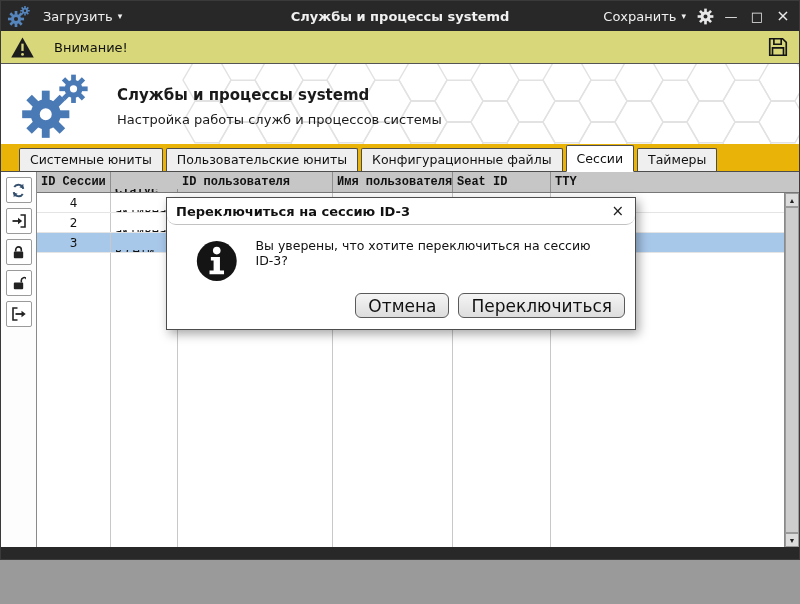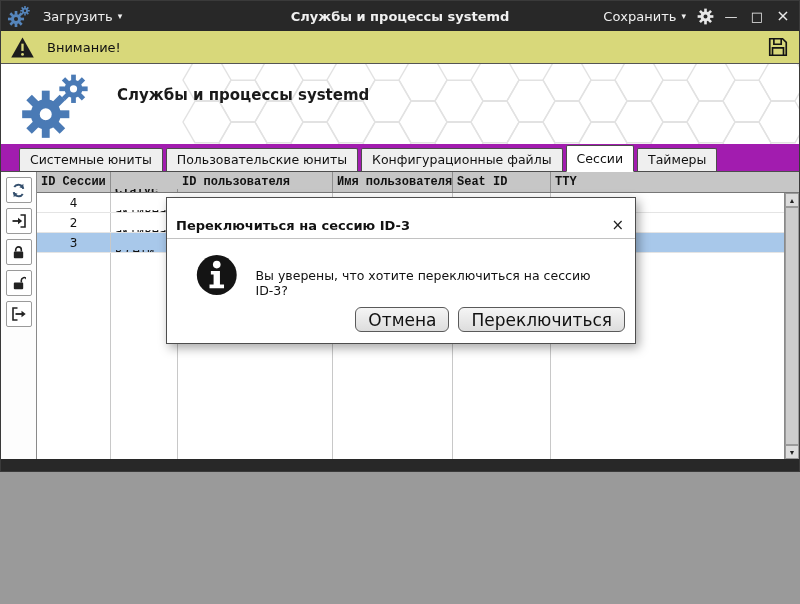--- a/index.html
+++ b/index.html
@@ -1,36 +1,36 @@
 <!DOCTYPE html>
 <html style="--titlebar-bg: #282828; --warning-bg: #d8d87a; --accent-blue: #4a7ab5; --selected-row: #a8c8ea; --table-header-bg: #c6c6c6;"><head>
 <meta charset="utf-8">
 <style>
   html,body{margin:0;padding:0;}
   body{width:800px;height:604px;font-family:"DejaVu Sans","Liberation Sans",sans-serif;background:#9a9a9a;}
-  .window{position:relative;width:800px;height:472px;box-sizing:border-box;border:1px solid #3a3a3a;
-          background:#a21caf;display:flex;flex-direction:column;overflow:hidden;}
+  .window{position:relative;width:800px;height:560px;box-sizing:border-box;border:1px solid #3a3a3a;
+          background:#eab308;display:flex;flex-direction:column;overflow:hidden;}
 
   
   .titlebar{height:30px;flex:0 0 30px;background:var(--titlebar-bg,#282828);color:#f0f0f0;
             display:flex;align-items:center;padding:0 6px;box-sizing:border-box;}
   .tb-side{display:flex;align-items:center;gap:8px;width:238px;}
   .tb-side.right{justify-content:flex-end;gap:6px;}
   .tb-title{flex:1;text-align:center;font-weight:bold;font-size:13px;white-space:nowrap;}
   .tb-menu{background:none;border:none;color:#f0f0f0;font-size:13px;display:flex;align-items:center;
            gap:5px;cursor:pointer;padding:2px 4px;font-family:inherit;}
   .caret{font-size:9px;line-height:1;}
   .winbtn{background:none;border:none;color:#e8e8e8;width:20px;height:22px;font-size:13px;line-height:1;
           cursor:pointer;padding:0;font-family:inherit;}
   .winbtn.close{font-size:16px;}
   .gearbtn{background:none;border:none;padding:1px;cursor:pointer;display:flex;align-items:center;}
 
   
   .warnbar{height:33px;flex:0 0 33px;background:var(--warning-bg,#d8d87a);border-bottom:1px solid #555;
-           display:flex;align-items:center;gap:12px;padding:0 9px;box-sizing:border-box;font-size:13px;color:#111;}
+           display:flex;align-items:center;gap:19px;padding:0 9px;box-sizing:border-box;font-size:13px;color:#111;}
   .warn-spacer{flex:1;}
   .iconbtn{background:none;border:none;padding:1px;cursor:pointer;display:flex;align-items:center;}
 
   
   .header{height:80px;flex:0 0 80px;position:relative;background:#fff;overflow:hidden;}
   .hexlayer{position:absolute;left:0;top:0;width:800px;height:80px;}
   .header-logo{position:absolute;left:12px;top:4px;}
   .h-title{position:absolute;left:116px;top:22px;font-size:15px;font-weight:bold;color:#1a1a1a;}
   .h-sub{position:absolute;left:116px;top:48px;font-size:13px;color:#1a1a1a;}
 
@@ -68,25 +68,25 @@
   .sb-btn{height:14px;flex:0 0 14px;display:flex;align-items:center;justify-content:center;font-size:7px;
           color:#222;background:#dcdcdc;border:1px solid #9a9a9a;box-sizing:border-box;cursor:pointer;padding:0;}
   .sb-thumb{flex:1;background:#cdcdcd;border:1px solid #9a9a9a;box-sizing:border-box;cursor:grab;}
 
   
   .bottombar{height:12px;flex:0 0 12px;background:var(--titlebar-bg,#282828);}
 
   
   .dialog{position:absolute;left:165px;top:196px;width:468px;background:#fff;border:1px solid #4d4d4d;
           box-shadow:3px 4px 10px rgba(0,0,0,0.35);z-index:20;}
-  .dlg-title-row{display:flex;align-items:center;justify-content:space-between;padding:20px 9px 5px;
-                 border-bottom:1px solid #c2c2c2;}
+  .dlg-title-row{display:flex;align-items:center;justify-content:space-between;padding:6px 9px 5px;
+                 border-bottom:1px solid #c2c2c2;border-radius:9px;}
   .dlg-title{font-size:13px;font-weight:bold;color:#111;}
   .dlg-close{font-size:15px;line-height:1;color:#222;background:none;border:none;cursor:pointer;padding:0 2px;font-family:inherit;}
-  .dlg-body{display:flex;align-items:flex-end;gap:17px;padding:13px 28px 9px;}
+  .dlg-body{display:flex;align-items:flex-start;gap:17px;padding:13px 28px 9px;}
   .dlg-msg{font-size:12.5px;color:#111;}
   .dlg-buttons{display:flex;justify-content:flex-end;gap:9px;padding:0 10px 11px;}
   .dlg-btn{min-width:78px;height:25px;background:linear-gradient(#f5f5f5,#dddddd);border:1px solid #5a5a5a;
            font-size:17px;color:#111;border-radius:6px;cursor:pointer;padding:0 12px;font-family:inherit;}
 </style>
 </head>
 <body>
 
 <svg width="0" height="0" style="position:absolute">
   <defs>
@@ -193,20 +193,21 @@
           <use href="#hexshape" transform="translate(782 58)"></use>
         </g>
     </svg>
     <svg class="header-logo" viewBox="0 0 32 32" width="84" height="74">
       <g fill="#4a7ab5">
         <use href="#gearshape" transform="translate(12 20) scale(1.0)"></use>
         <use href="#gearshape" transform="translate(24 9) scale(0.6)"></use>
       </g>
     </svg>
     <div class="h-title">Службы и процессы systemd</div>
+    <div class="h-sub">Настройка работы служб и процессов системы</div>
   </div>
 
   <div class="tabs">
     <div class="tab">Системные юниты</div>
     <div class="tab">Пользовательские юниты</div>
     <div class="tab">Конфигурационные файлы</div>
     <div class="tab active">Сессии</div>
     <div class="tab">Таймеры</div>
   </div>
 

